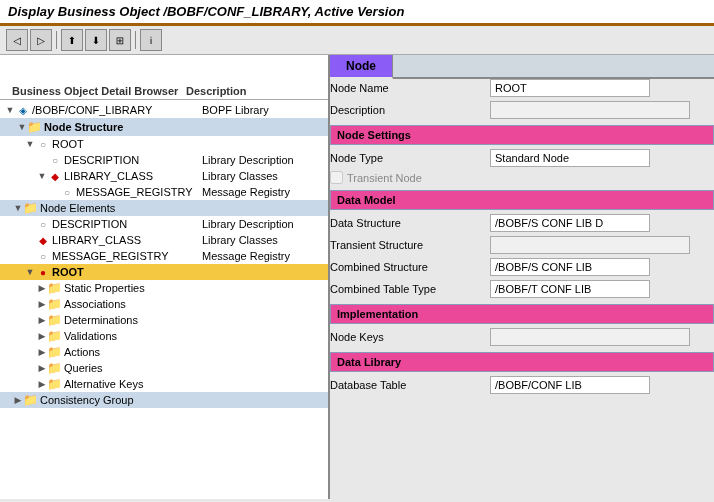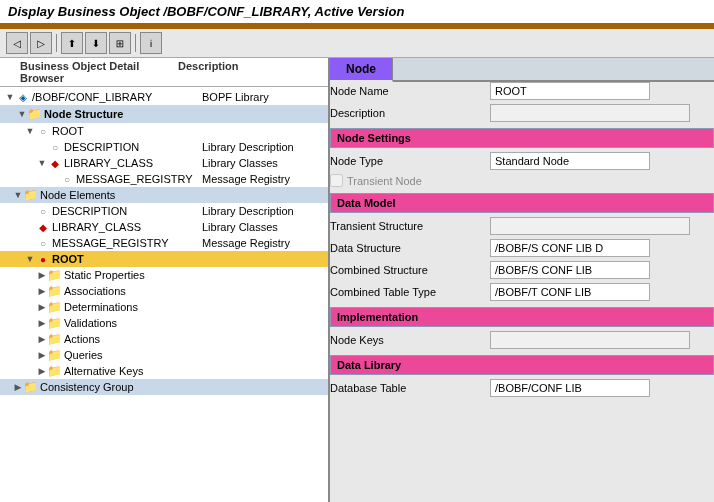--- a/index.html
+++ b/index.html
@@ -11,21 +11,21 @@
       height: 502px;
       overflow: hidden;
     }
     .title-bar {
       background: #fff;
       padding: 4px 8px;
       font-weight: bold;
       font-style: italic;
       font-size: 13px;
       color: #000;
-      border-bottom: 6px solid #a16207;
+      border-bottom: 3px solid #a16207;
     }
     .toolbar {
       background: #e8e8e8;
       padding: 3px 6px;
       display: flex;
       align-items: center;
       gap: 2px;
       border-bottom: 1px solid #aaa;
     }
     .toolbar-btn {
@@ -51,21 +51,22 @@
     }
     .left-panel {
       width: 330px;
       background: #fff;
       border-right: 2px solid #888;
       overflow: auto;
     }
     .left-header {
       display: flex;
       border-bottom: 1px solid #aaa;
-      padding: 2px 20px;
+      padding: 2px 12px;
+      margin-top: 28px;
     }
     .left-header-col1 {
       flex: 1;
       font-weight: bold;
       font-size: 11px;
       color: #333;
     }
     .left-header-col2 {
       width: 130px;
       font-weight: bold;
@@ -395,27 +396,27 @@
       </div>
 
       <div class="checkbox-row">
         <input type="checkbox" disabled="" style="">
         <span class="checkbox-label">Transient Node</span>
       </div>
 
       <div class="section-title">Data Model</div>
 
       <div class="field-row">
+        <div class="field-label">Data Structure</div>
+        <div class="field-value">/BOBF/S CONF LIB D</div>
+      </div>
+
+      <div class="field-row">
         <div class="field-label">Transient Structure</div>
         <div class="field-value empty" style="min-width:200px;"></div>
-      </div>
-
-      <div class="field-row">
-        <div class="field-label">Data Structure</div>
-        <div class="field-value">/BOBF/S CONF LIB D</div>
       </div>
 
       <div class="field-row">
         <div class="field-label">Combined Structure</div>
         <div class="field-value">/BOBF/S CONF LIB</div>
       </div>
 
       <div class="field-row">
         <div class="field-label">Combined Table Type</div>
         <div class="field-value">/BOBF/T CONF LIB</div>

